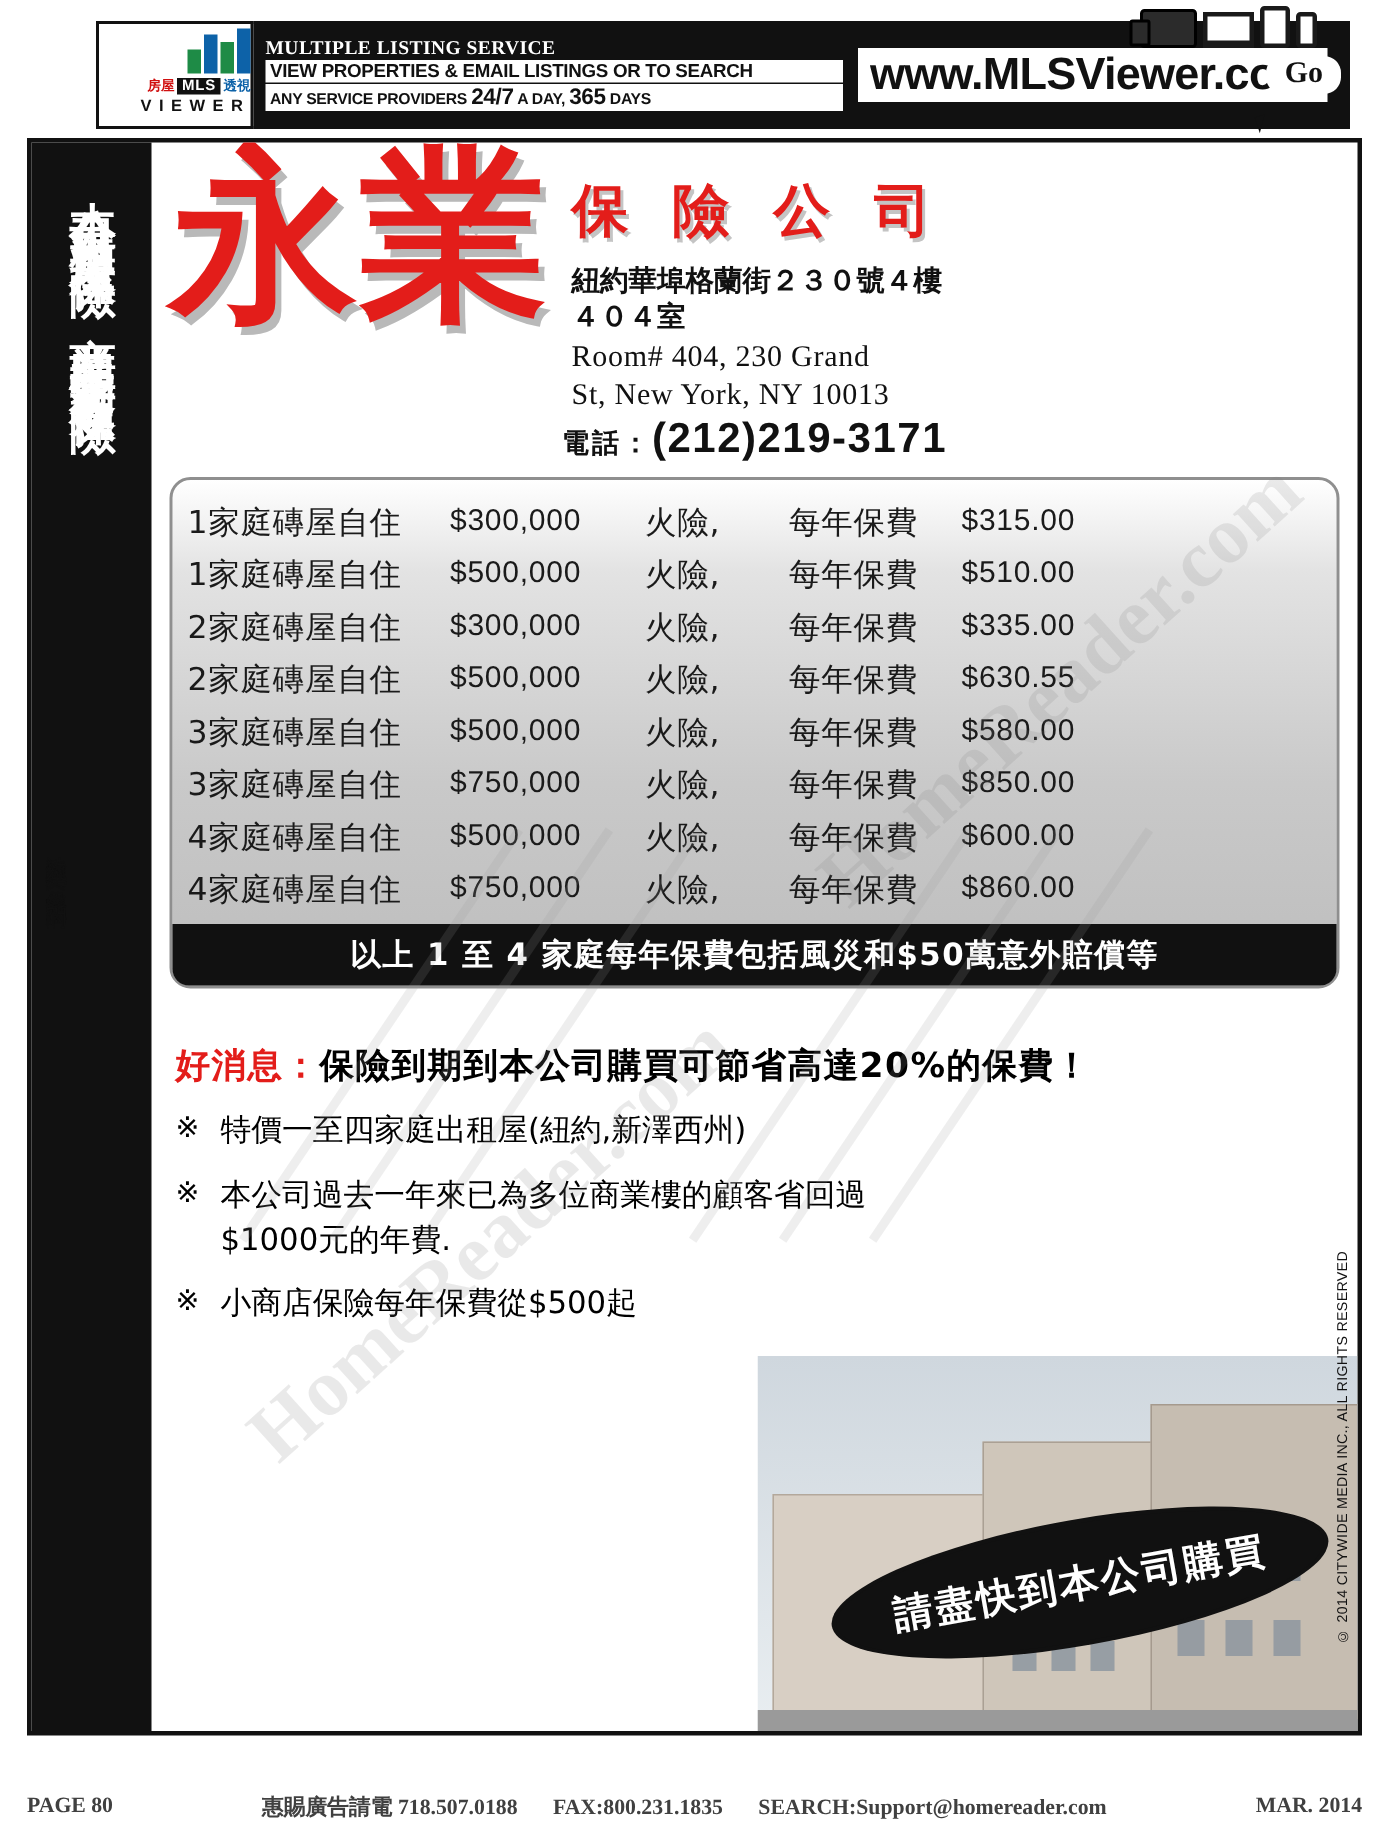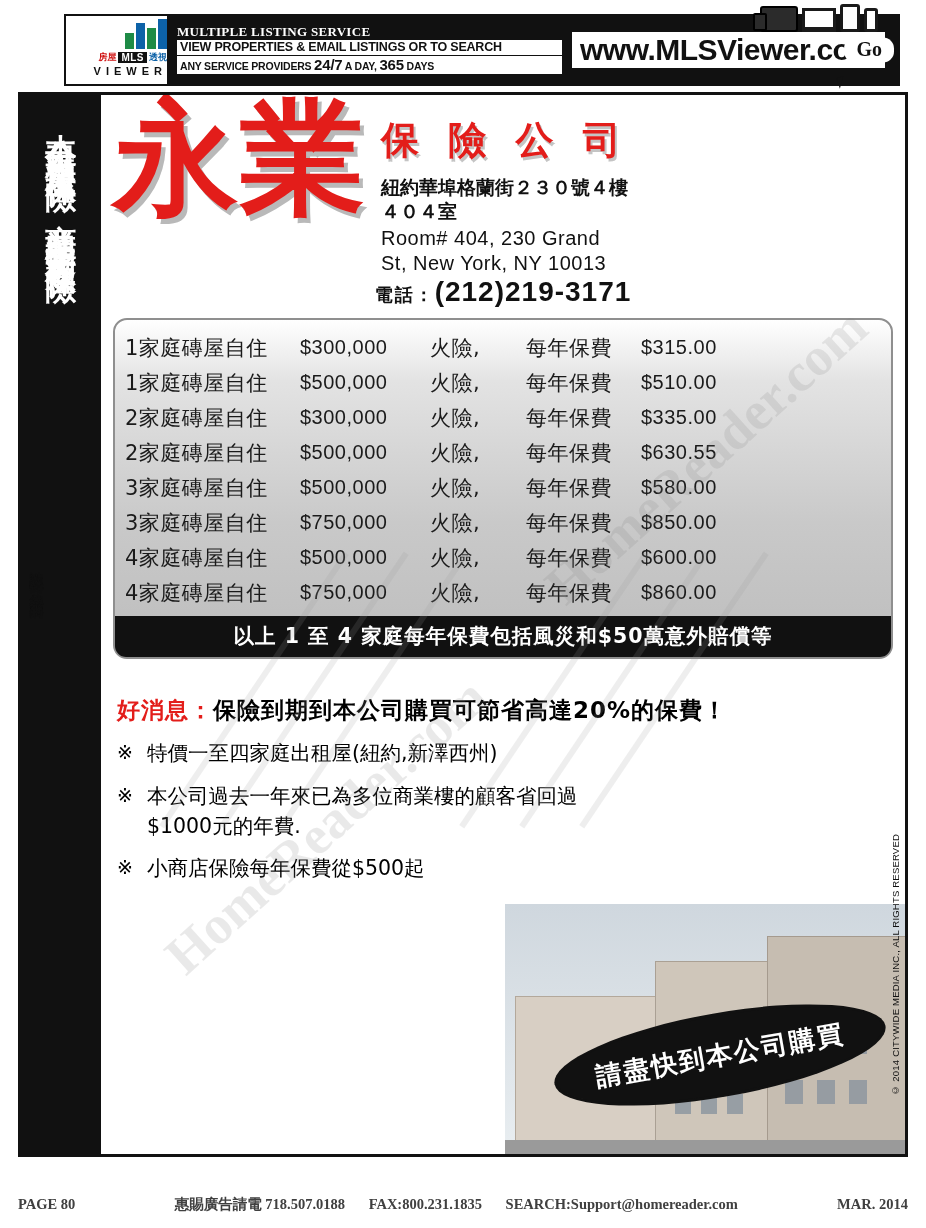--- a/index.html
+++ b/index.html
@@ -163,21 +163,21 @@
     font-weight:bold; font-size:38px; color:#e31d1a;
     letter-spacing: 8px;
     text-shadow: 2px 3px 0 #c4c4c4;
   }
   .addr-cn {
     font-family:"DejaVu Sans", sans-serif;
     font-weight:bold; font-size:19px; color:#111; margin-top:10px; line-height:1.25;
     letter-spacing:0px;
   }
   .addr-en {
-    font-family:Liberation Sans, sans-serif;
+    font-family:Liberation Serif, serif;
     font-size:20px; color:#111; line-height:1.12; margin-top:3px; letter-spacing:.5px;
   }
   .phone {
     text-align:center; margin-top:2px;
     font-family:"DejaVu Sans", sans-serif;
     font-weight:bold;
     color:#111;
   }
   .phone .lab { font-size:18px; letter-spacing:2px; }
   .phone .num { font-size:28px; letter-spacing:1px; font-family:"Liberation Sans", sans-serif;}

